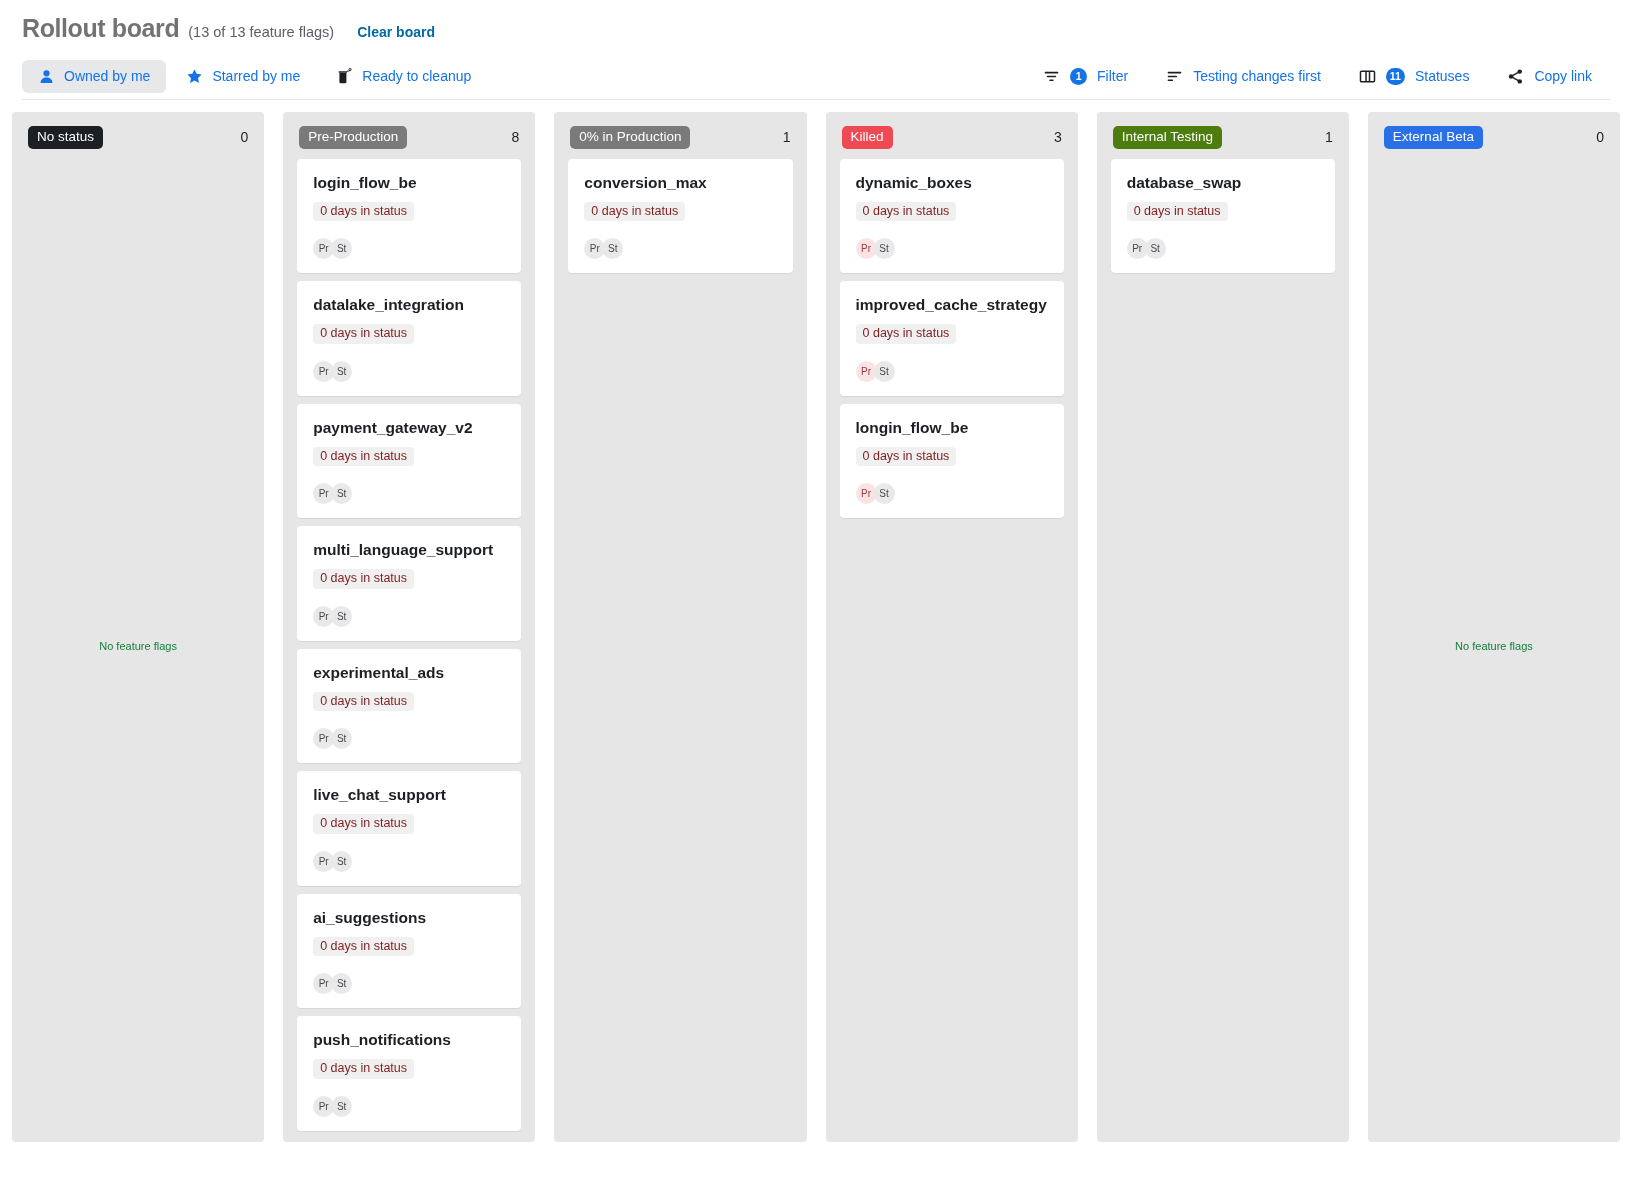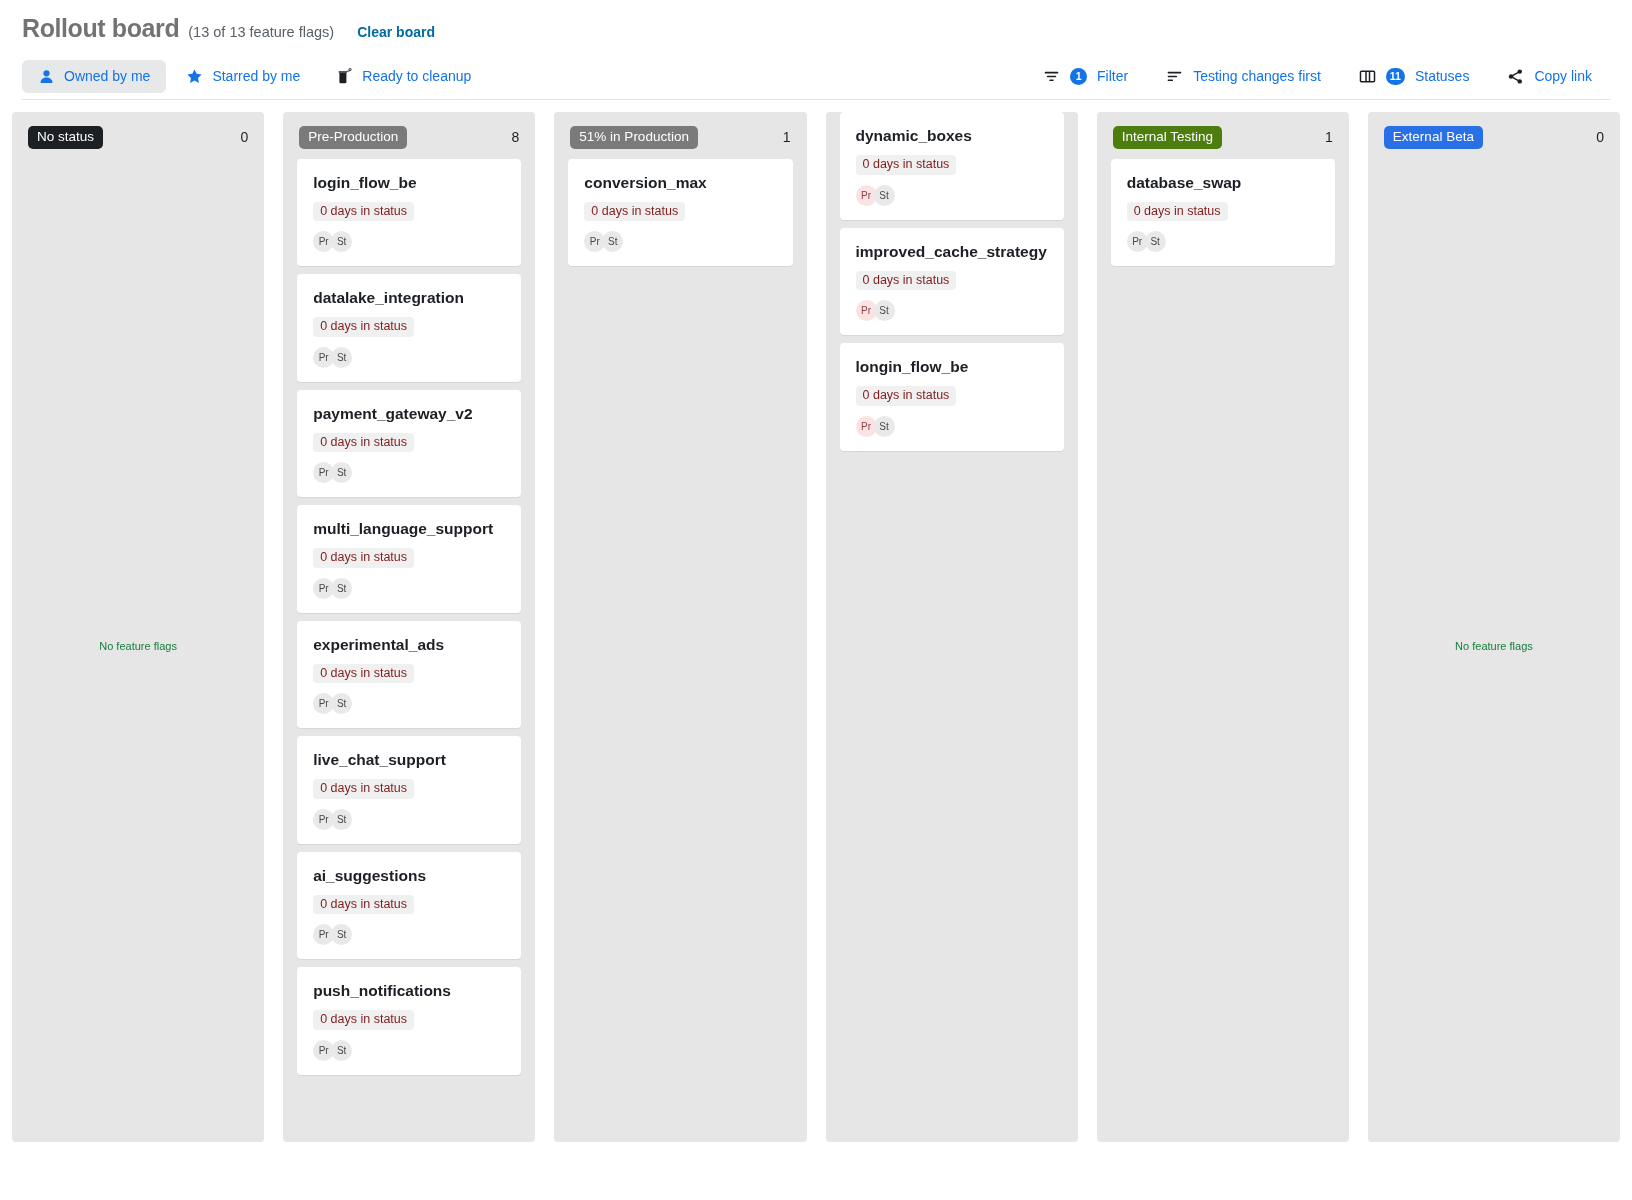--- a/index.html
+++ b/index.html
@@ -166,21 +166,21 @@
     background: #f0f0f1;
     border-radius: 4px;
     padding: 3px 7px 4px 7px;
     font-size: 12.5px;
     color: #7f1d1d;
     line-height: 1;
   }
   .avatars {
     display: flex;
     align-items: flex-start;
-    margin-top: 10px;
+    margin-top: 17px;
   }
   .av {
     width: 21px;
     height: 21px;
     border-radius: 50%;
     display: flex;
     align-items: center;
     justify-content: center;
     font-size: 10px;
     color: #44484e;
@@ -357,35 +357,39 @@
           <div><span class="days-chip">0 days in status</span></div>
           <div class="avatars">
             <span class="av">Pr</span>
             <span class="av">St</span>
           </div>
         </div>
       </div>
     </div>
     <div class="column">
       <div class="col-head">
-        <span class="status-chip" style="background: rgb(122, 122, 122);">51% in Production</span>
+        <span class="status-chip" style="background: rgb(122, 122, 122);">0% in Production</span>
         <span class="col-count">1</span>
       </div>
       <div class="col-body">
         <div class="card">
           <div class="card-title">conversion_max</div>
           <div><span class="days-chip">0 days in status</span></div>
           <div class="avatars">
             <span class="av">Pr</span>
             <span class="av">St</span>
           </div>
         </div>
       </div>
     </div>
     <div class="column">
+      <div class="col-head">
+        <span class="status-chip" style="background: rgb(239, 74, 83);">Killed</span>
+        <span class="col-count">3</span>
+      </div>
       <div class="col-body">
         <div class="card">
           <div class="card-title">dynamic_boxes</div>
           <div><span class="days-chip">0 days in status</span></div>
           <div class="avatars">
             <span class="av pink">Pr</span>
             <span class="av">St</span>
           </div>
         </div>
         <div class="card">

